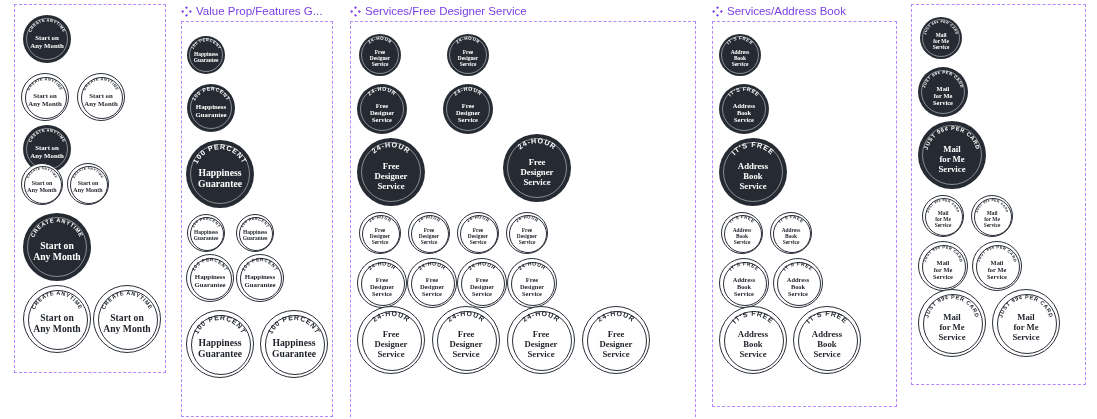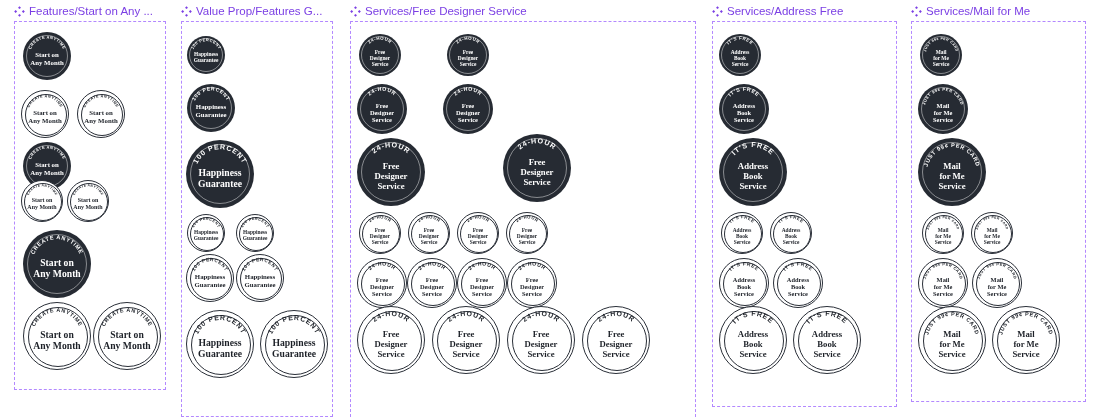--- a/index.html
+++ b/index.html
@@ -55,33 +55,20 @@
   }
   .badge.dark .lines{color:#ffffff;}
   .badge.light .lines{color:#1d2128;}
   .badge .lines div{white-space:nowrap;}
 </style>
 </head>
 <body>
 
 <div id="canvas">
     <div class="frame-group" style="left: 14px; top: 4px; width: 152px;">
-      <div class="frame-title">
-        <span class="comp-icon">
-          <svg width="11" height="11" viewBox="0 0 12 12">
-            <g fill="#7B3FE4">
-              <path d="M6 0.2 L7.6 1.8 L6 3.4 L4.4 1.8 Z"></path>
-              <path d="M6 8.6 L7.6 10.2 L6 11.8 L4.4 10.2 Z"></path>
-              <path d="M1.8 4.4 L3.4 6 L1.8 7.6 L0.2 6 Z"></path>
-              <path d="M10.2 4.4 L11.8 6 L10.2 7.6 L8.6 6 Z"></path>
-            </g>
-          </svg>
-        </span>
-        <span>Features/Start on Any ...</span>
-      </div>
       <div class="frame-box" style="width: 152px; height: 369px;">
         <div class="badge dark" style="left: 8px; top: 10px; width: 48px; height: 48px;">
           <div class="ring" style="inset: 3px; width: 42px; height: 42px;"></div>
           <svg class="arc" viewBox="0 0 48 48" width="48" height="48">
             <defs>
               <path id="arc-f0-0" d="M 6.48 24 A 17.52 17.52 0 0 1 41.519999999999996 24" fill="none"></path>
             </defs>
             <text font-size="3.94"><textPath href="#arc-f0-0" xlink:href="#arc-f0-0" startOffset="50%" text-anchor="middle">CREATE ANYTIME</textPath></text>
           </svg>
           <div class="lines" style="font-size: 6.82px; padding-top: 6.2px;">
@@ -603,21 +590,21 @@
         <span class="comp-icon">
           <svg width="11" height="11" viewBox="0 0 12 12">
             <g fill="#7B3FE4">
               <path d="M6 0.2 L7.6 1.8 L6 3.4 L4.4 1.8 Z"></path>
               <path d="M6 8.6 L7.6 10.2 L6 11.8 L4.4 10.2 Z"></path>
               <path d="M1.8 4.4 L3.4 6 L1.8 7.6 L0.2 6 Z"></path>
               <path d="M10.2 4.4 L11.8 6 L10.2 7.6 L8.6 6 Z"></path>
             </g>
           </svg>
         </span>
-        <span>Services/Address Free</span>
+        <span>Services/Address Book</span>
       </div>
       <div class="frame-box" style="width: 185px; height: 386px;">
         <div class="badge dark" style="left: 6px; top: 12px; width: 42px; height: 42px;">
           <div class="ring" style="inset: 2px; width: 38px; height: 38px;"></div>
           <svg class="arc" viewBox="0 0 42 42" width="42" height="42">
             <defs>
               <path id="arc-f3-0" d="M 5.67 21 A 15.33 15.33 0 0 1 36.33 21" fill="none"></path>
             </defs>
             <text font-size="4.41"><textPath href="#arc-f3-0" xlink:href="#arc-f3-0" startOffset="50%" text-anchor="middle">IT'S FREE</textPath></text>
           </svg>
@@ -735,33 +722,20 @@
           </svg>
           <div class="lines" style="font-size: 8.7px; padding-top: 10.2px;">
             <div>Address</div>
             <div>Book</div>
             <div>Service</div>
           </div>
         </div>
       </div>
     </div>
     <div class="frame-group" style="left: 911px; top: 4px; width: 175px;">
-      <div class="frame-title">
-        <span class="comp-icon">
-          <svg width="11" height="11" viewBox="0 0 12 12">
-            <g fill="#7B3FE4">
-              <path d="M6 0.2 L7.6 1.8 L6 3.4 L4.4 1.8 Z"></path>
-              <path d="M6 8.6 L7.6 10.2 L6 11.8 L4.4 10.2 Z"></path>
-              <path d="M1.8 4.4 L3.4 6 L1.8 7.6 L0.2 6 Z"></path>
-              <path d="M10.2 4.4 L11.8 6 L10.2 7.6 L8.6 6 Z"></path>
-            </g>
-          </svg>
-        </span>
-        <span>Services/Mail for Me</span>
-      </div>
       <div class="frame-box" style="width: 175px; height: 381px;">
         <div class="badge dark" style="left: 8px; top: 12px; width: 42px; height: 42px;">
           <div class="ring" style="inset: 2px; width: 38px; height: 38px;"></div>
           <svg class="arc" viewBox="0 0 42 42" width="42" height="42">
             <defs>
               <path id="arc-f4-0" d="M 5.67 21 A 15.33 15.33 0 0 1 36.33 21" fill="none"></path>
             </defs>
             <text font-size="3.44"><textPath href="#arc-f4-0" xlink:href="#arc-f4-0" startOffset="50%" text-anchor="middle">JUST 99¢ PER CARD</textPath></text>
           </svg>
           <div class="lines" style="font-size: 5.38px; padding-top: 6.3px;">

